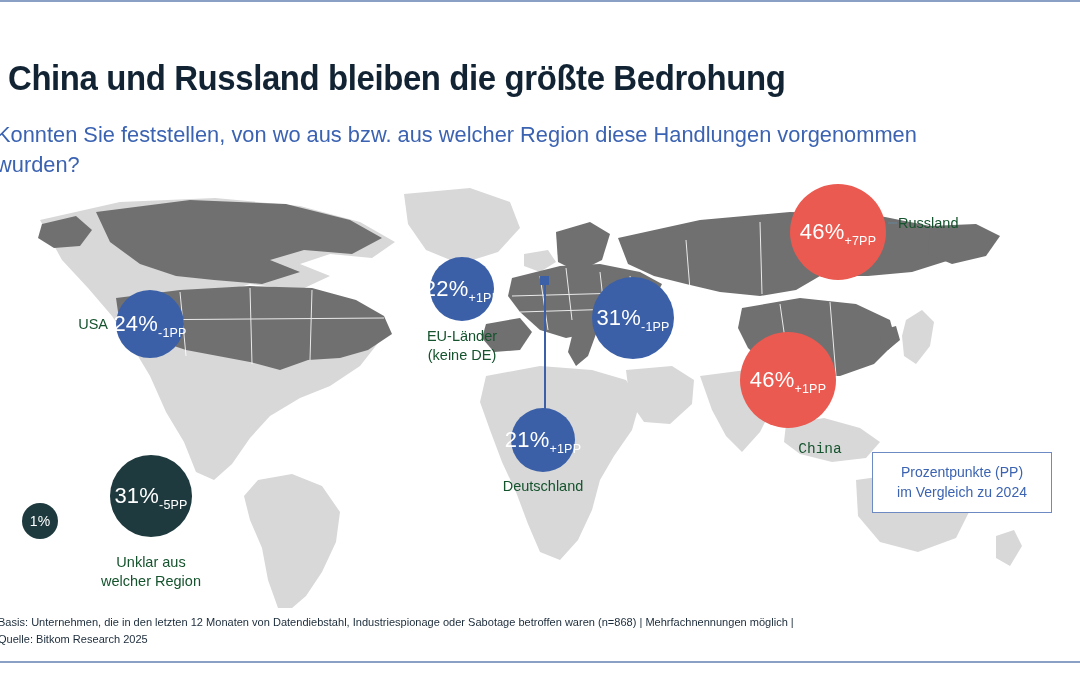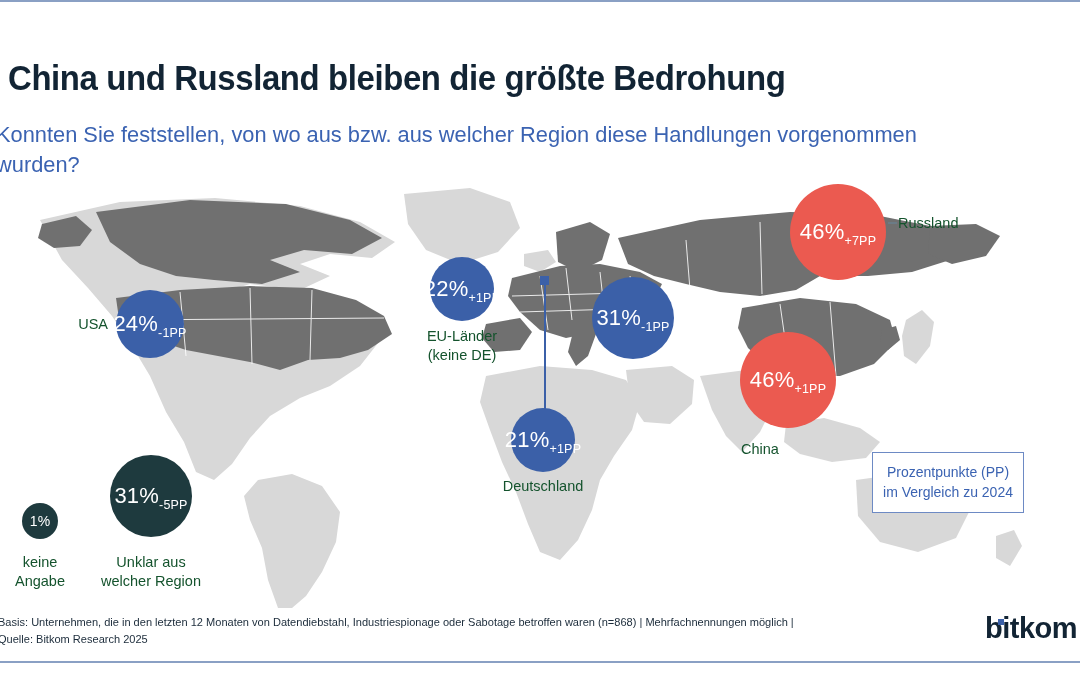--- a/index.html
+++ b/index.html
@@ -118,21 +118,21 @@
     width: 9px;
     height: 2px;
     background: #6b7b86;
   }
 
   
   #legend {
     position: absolute;
     left: 872px;
     top: 452px;
-    width: 152px;
+    width: 180px;
     padding: 9px 6px 10px;
     border: 1.6px solid #6d8ac4;
     background: #ffffff;
     color: #3b63b2;
     font-size: 14px;
     line-height: 20px;
     text-align: center;
     white-space: pre-line;
     box-sizing: border-box;
   }
@@ -284,38 +284,32 @@
   <div class="bubble b-red" style="left:790px; top:184px; width:96px; height:96px;">
     <span class="val">46%</span>
     <span class="pp">+7PP</span>
   </div>
   <div class="rlabel right" style="left:898px; top:214px; width:120px;">Russland</div>
 
   <div class="bubble b-red" style="left:740px; top:332px; width:96px; height:96px;">
     <span class="val">46%</span>
     <span class="pp">+1PP</span>
   </div>
-  <div class="rlabel" style="left:700px; top:440px; width:120px;">China</div>
+  <div class="rlabel" style="left:760px; top:440px; width:120px;font-family:Liberation Mono, monospace;">China</div>
 
   <div class="bubble b-navy" style="left:110px; top:455px; width:82px; height:82px;">
     <span class="val">31%</span>
     <span class="pp">-5PP</span>
   </div>
   <div class="rlabel" style="left:91px; top:553px; width:120px;">Unklar aus
 welcher Region</div>
 
   <div class="bubble b-navy tiny" style="left:22px; top:503px; width:36px; height:36px;">
     <span class="val">1%</span>
   </div>
-  <div class="rlabel" style="left:0px; top:553px; width:80px;">keine
-Angabe</div>
 
   <div id="legend">Prozentpunkte (PP)
 im Vergleich zu 2024</div>
 
   <div id="footer">Basis: Unternehmen, die in den letzten 12 Monaten von Datendiebstahl, Industriespionage oder Sabotage betroffen waren (n=868) | Mehrfachnennungen möglich |
 Quelle: Bitkom Research 2025</div>
-  <div id="logo">
-    <span class="dot"></span>
-    <span>bitkom</span>
-  </div>
 
 </div>
 
 </body></html>

